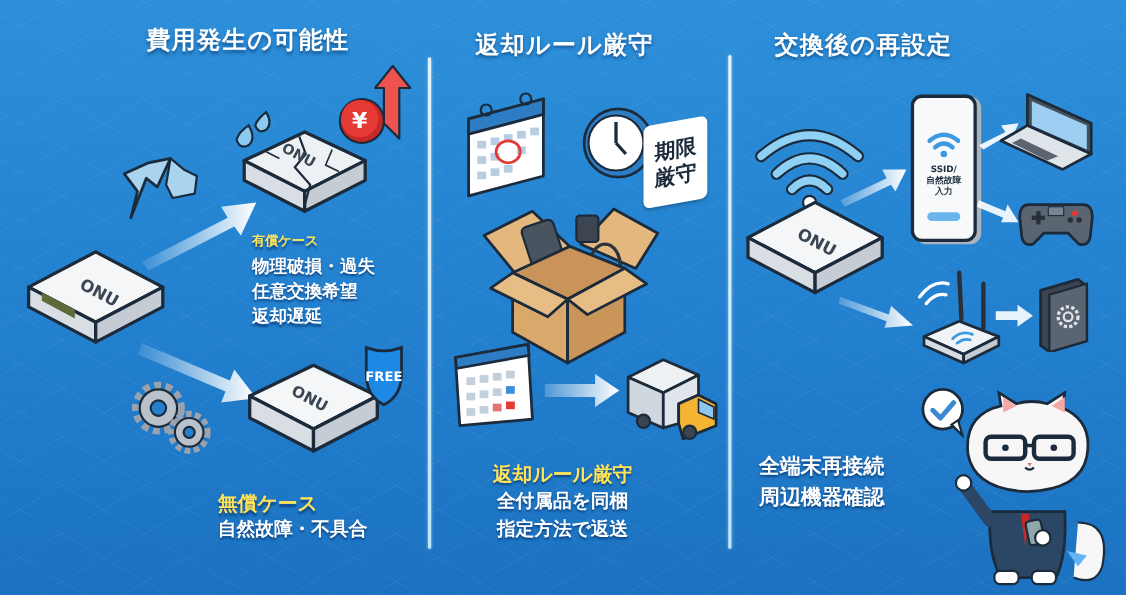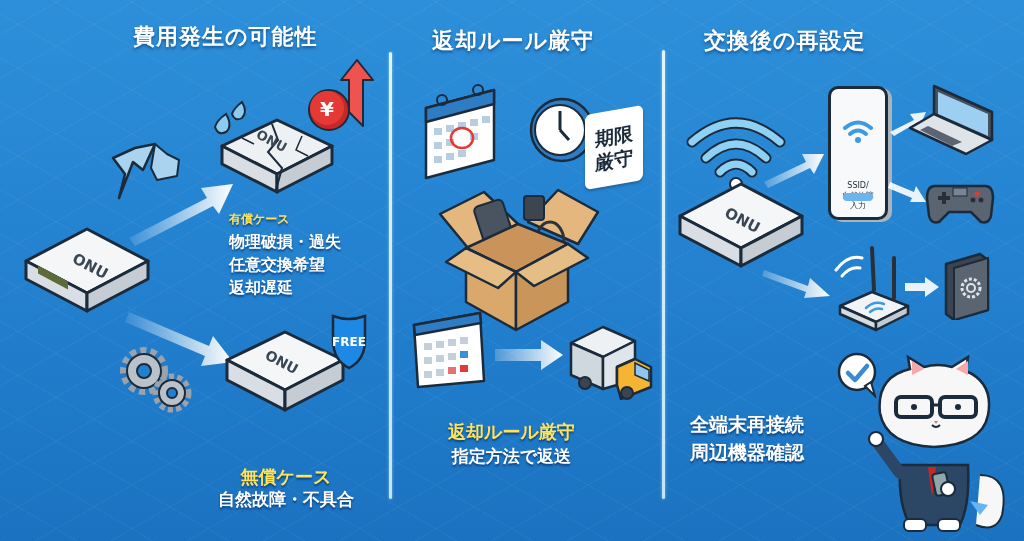--- a/index.html
+++ b/index.html
@@ -101,21 +101,21 @@
 
   <svg class="ill" style="left:215px;top:310px;" width="160" height="110" viewBox="0 0 160 110">
     <polygon points="70,22 128,50 70,80 12,50" fill="#f4f6f8" stroke="#1b2b3b" stroke-width="3" stroke-linejoin="round"></polygon>
     <polygon points="12,50 70,80 70,100 12,70" fill="#d9dee4" stroke="#1b2b3b" stroke-width="3" stroke-linejoin="round"></polygon>
     <polygon points="70,80 128,50 128,70 70,100" fill="#c5ccd4" stroke="#1b2b3b" stroke-width="3" stroke-linejoin="round"></polygon>
     <text x="48" y="56" font-size="14" font-weight="bold" fill="#3a4654" transform="rotate(28 64 54)">ONU</text>
     <path d="M118,6 q16,6 32,0 v24 q0,20 -16,28 q-16,-8 -16,-28z" fill="#1e88e5" stroke="#1b2b3b" stroke-width="2.5"></path>
     <text x="134" y="36" font-size="12" font-weight="bold" fill="#fff" text-anchor="middle">FREE</text>
   </svg>
 
-  <div class="caption" style="left:198px;top:466px;text-align:center;margin-left:20px;">
+  <div class="caption" style="left:198px;top:448px;text-align:left;">
     <div class="head" style="font-size:18px;">無償ケース</div>
     <div class="line" style="font-size:17px;">自然故障・不具合</div>
   </div>
 
   <svg class="ill" style="left:420px;top:80px;" width="80" height="105" viewBox="0 0 80 105">
     <polygon points="6,28 74,10 74,80 6,98" fill="#fff" stroke="#1b2b3b" stroke-width="2.5" stroke-linejoin="round"></polygon>
     <polygon points="6,28 74,10 74,24 6,42" fill="#2e7cc4" stroke="#1b2b3b" stroke-width="2.5" stroke-linejoin="round"></polygon>
     <g fill="#b6cde2">
       <rect x="14" y="48" width="8" height="7"></rect>
         <rect x="26" y="45" width="8" height="7"></rect>
@@ -192,20 +192,21 @@
     <polygon points="6,28 38,42 38,74 6,60" fill="#cfd7df" stroke="#1b2b3b" stroke-width="2.5" stroke-linejoin="round"></polygon>
     <polygon points="38,42 70,26 70,44 52,52 52,70 38,74" fill="#dfe5ea" stroke="#1b2b3b" stroke-width="2.5" stroke-linejoin="round"></polygon>
     <polygon points="52,52 70,44 86,52 86,72 56,84 52,70" fill="#f5b431" stroke="#1b2b3b" stroke-width="2.5" stroke-linejoin="round"></polygon>
     <polygon points="70,48 84,55 84,66 70,60" fill="#8ec6ee" stroke="#1b2b3b" stroke-width="1.5"></polygon>
     <circle cx="20" cy="68" r="6" fill="#3b4450" stroke="#1b2b3b" stroke-width="2"></circle>
     <circle cx="62" cy="78" r="6" fill="#3b4450" stroke="#1b2b3b" stroke-width="2"></circle>
   </svg>
 
   <div class="caption" style="left:448px;top:420px;text-align:center;">
     <div class="head" style="font-size:18px;line-height:24px;">返却ルール厳守</div>
+    <div class="line" style="font-size:17px;line-height:25px;">全付属品を同梱</div>
     <div class="line" style="font-size:17px;line-height:25px;">指定方法で返送</div>
   </div>
 
   <svg class="ill" style="left:686px;top:112px;" width="100" height="80" viewBox="0 0 100 80">
     <g fill="none" stroke-linecap="round">
       <path d="M6,30 Q50,-8 94,30" stroke="#1b2b3b" stroke-width="11"></path>
         <path d="M6,30 Q50,-8 94,30" stroke="#8fd0f5" stroke-width="7"></path>
       <path d="M20,46 Q50,18 80,46" stroke="#1b2b3b" stroke-width="11"></path>
         <path d="M20,46 Q50,18 80,46" stroke="#8fd0f5" stroke-width="7"></path>
       <path d="M34,60 Q50,44 66,60" stroke="#1b2b3b" stroke-width="11"></path>
@@ -241,21 +242,21 @@
   </svg>
 
   <div style="position:absolute;left:828px;top:86px;width:54px;height:128px;background:#f7f9fb;border:3px solid #1b2b3b;border-radius:10px;box-shadow:4px 2px 0 #a9b4bf;">
     <svg style="position:absolute;left:12px;top:30px;" width="30" height="24" viewBox="0 0 30 24">
       <g fill="none" stroke="#3b9ae1" stroke-width="4" stroke-linecap="round">
           <path d="M2,9 Q15,-2 28,9"></path>
           <path d="M7,15 Q15,8 23,15"></path>
         </g>
       <circle cx="15" cy="21" r="3" fill="#3b9ae1"></circle>
     </svg>
-    <div style="position:absolute;left:0;top:60px;width:54px;text-align:center;font-size:8px;font-weight:normal;color:#1b2b3b;line-height:10px;margin-top:32px;">
+    <div style="position:absolute;left:0;top:60px;width:54px;text-align:center;font-size:8px;font-weight:bold;color:#1b2b3b;line-height:10px;">
       <div>SSID/</div>
       <div>自然故障</div>
       <div>入力</div>
     </div>
     <div style="position:absolute;left:12px;top:104px;width:30px;height:8px;background:#6ab5ee;border-radius:4px;"></div>
   </div>
 
   <svg class="ill" style="left:888px;top:108px;" width="40" height="30" viewBox="0 0 40 30">
     <polygon points="2,24 26,12 22,6 38,4 32,18 30,14 6,28" fill="#fff" opacity="0.9"></polygon>
   </svg>

